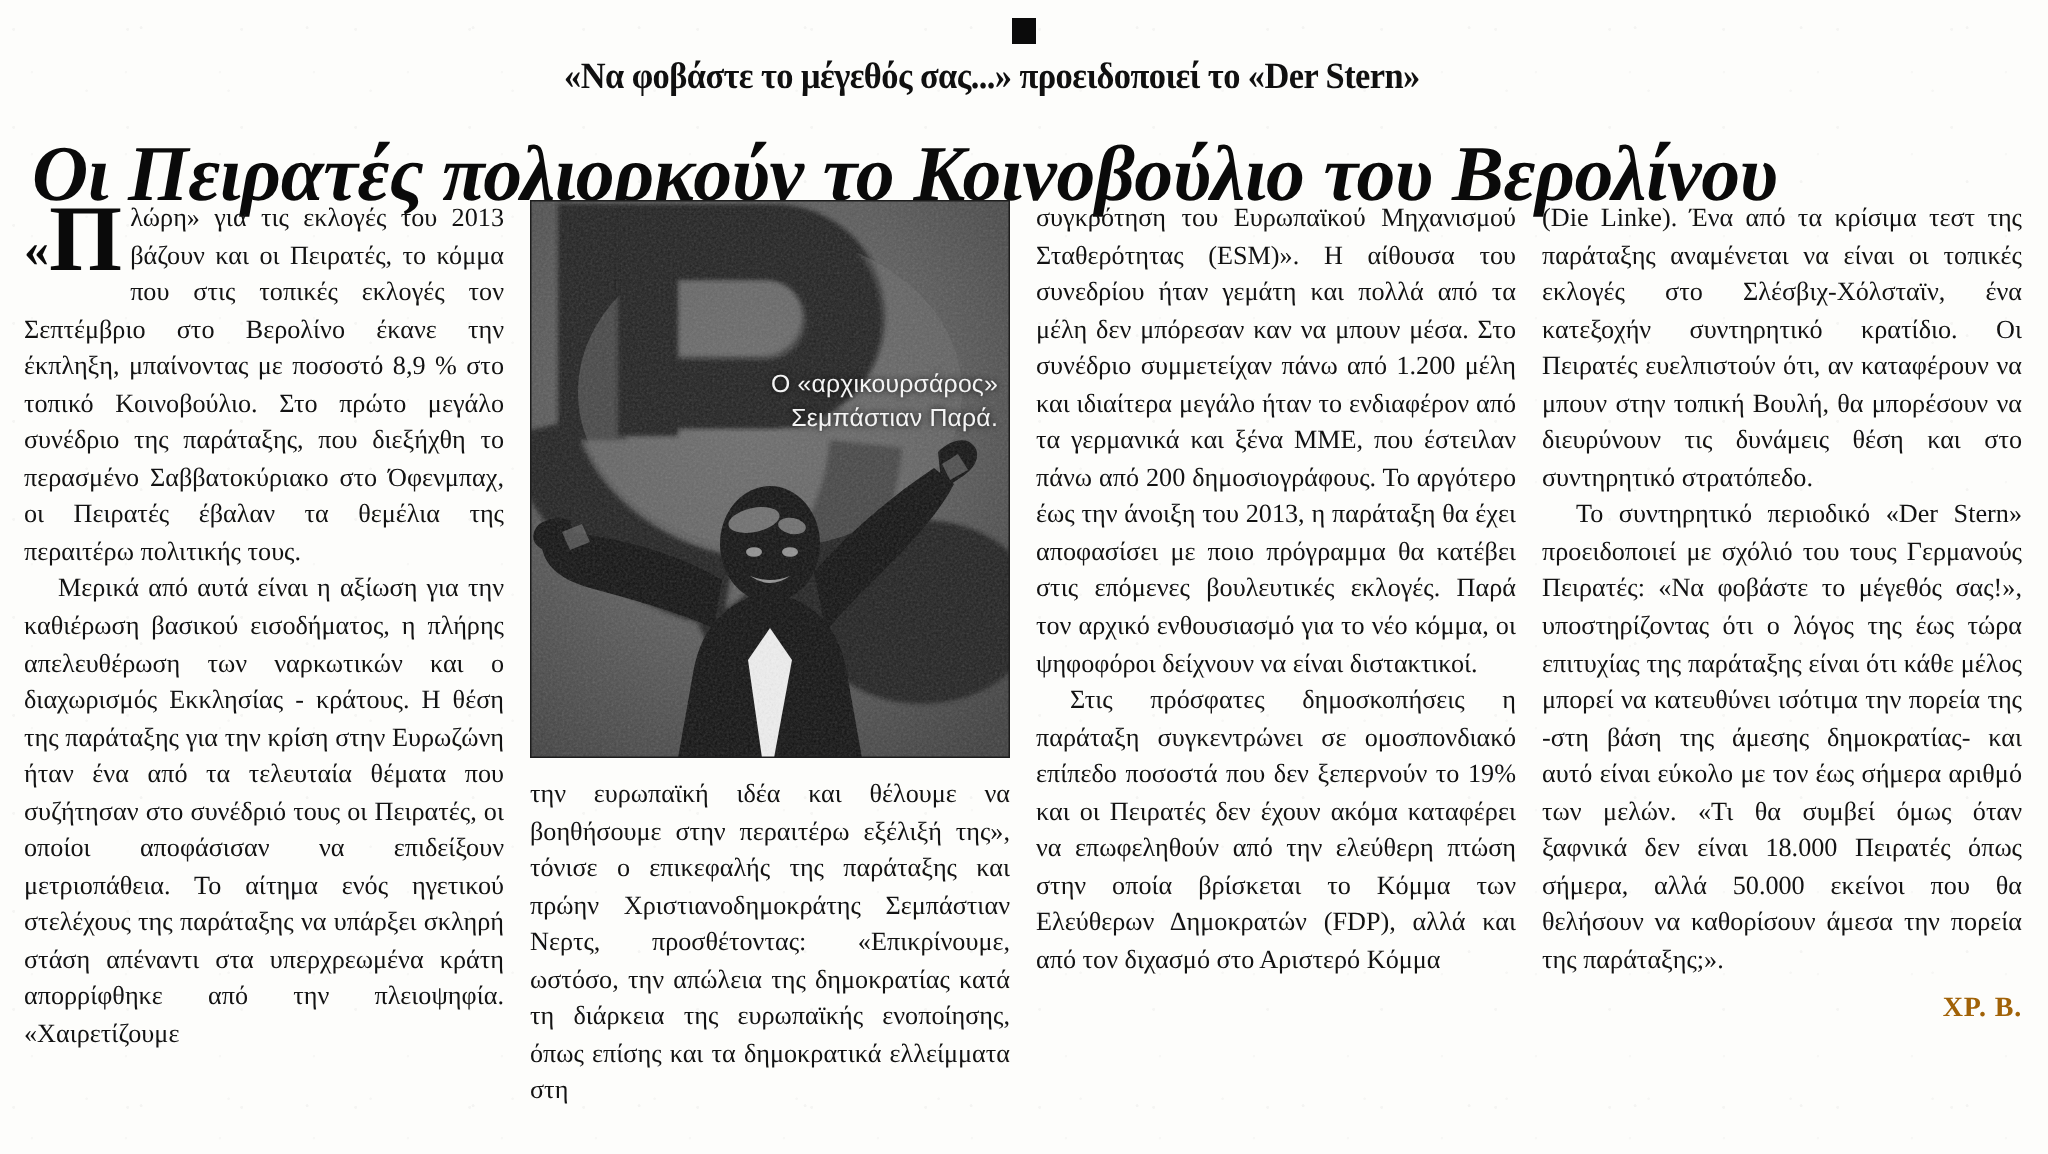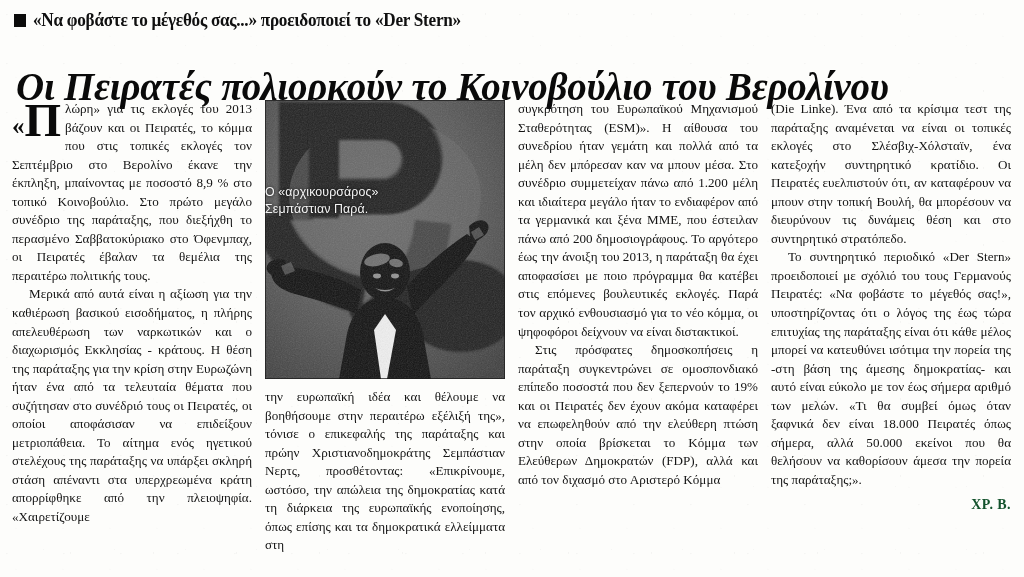--- a/index.html
+++ b/index.html
@@ -28,20 +28,21 @@
   .kicker {
     position: absolute;
     left: 14px;
     top: 8px;
     right: 14px;
     height: 24px;
     display: flex;
     align-items: center;
     gap: 7px;
     white-space: nowrap;
+    flex-direction: column;
   }
   .kicker-bullet {
     width: 12px;
     height: 13px;
     background: #0b0b0b;
     flex: 0 0 auto;
     margin-top: 1px;
   }
   .kicker-text {
     font-family: "Liberation Serif", "DejaVu Serif", serif;
@@ -129,38 +130,38 @@
     overflow: hidden;
     background: #2b2b2b;
     display: block;
   }
   .photo svg { display: block; }
   .photo-caption {
     position: absolute;
     left: 0;
     right: 6px;
     top: 84px;
-    text-align: left;
+    text-align: right;
     color: #f4f4f4;
     font-family: "Liberation Sans", "DejaVu Sans", sans-serif;
     font-size: 12.4px;
     line-height: 17px;
     font-weight: 400;
     text-shadow: 0 0 3px rgba(0,0,0,0.9);
     letter-spacing: 0.1px;
   }
 
   
   .byline {
     margin-top: 7px;
     text-align: right;
     font-weight: 700;
     font-size: 14px;
     letter-spacing: 0.4px;
-    color: #14532d;
+    color: #a16207;
   }
 
   
   .speckle {
     position: absolute;
     inset: 0;
     pointer-events: none;
     opacity: 0.05;
     background-image:
       radial-gradient(circle at 12% 30%, #777 0.6px, transparent 0.9px),

